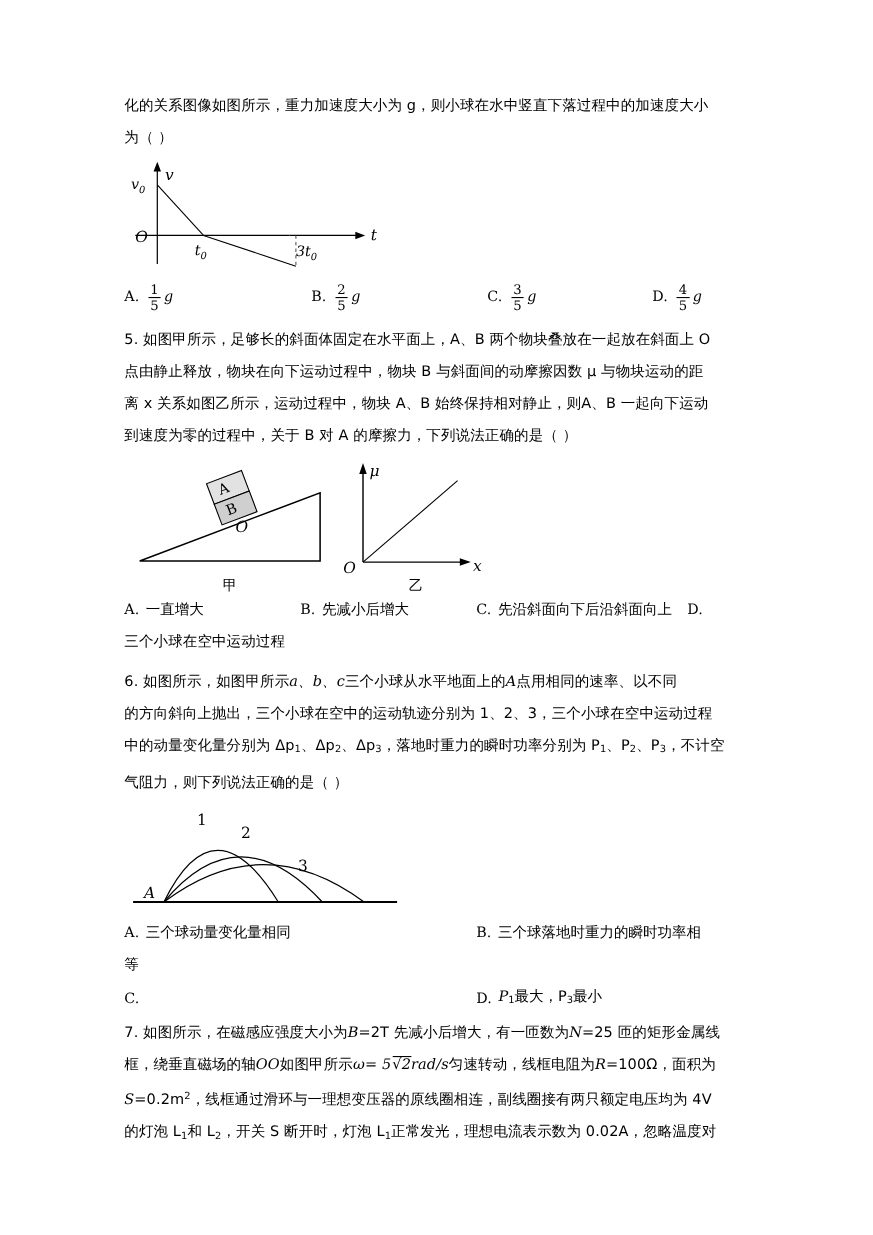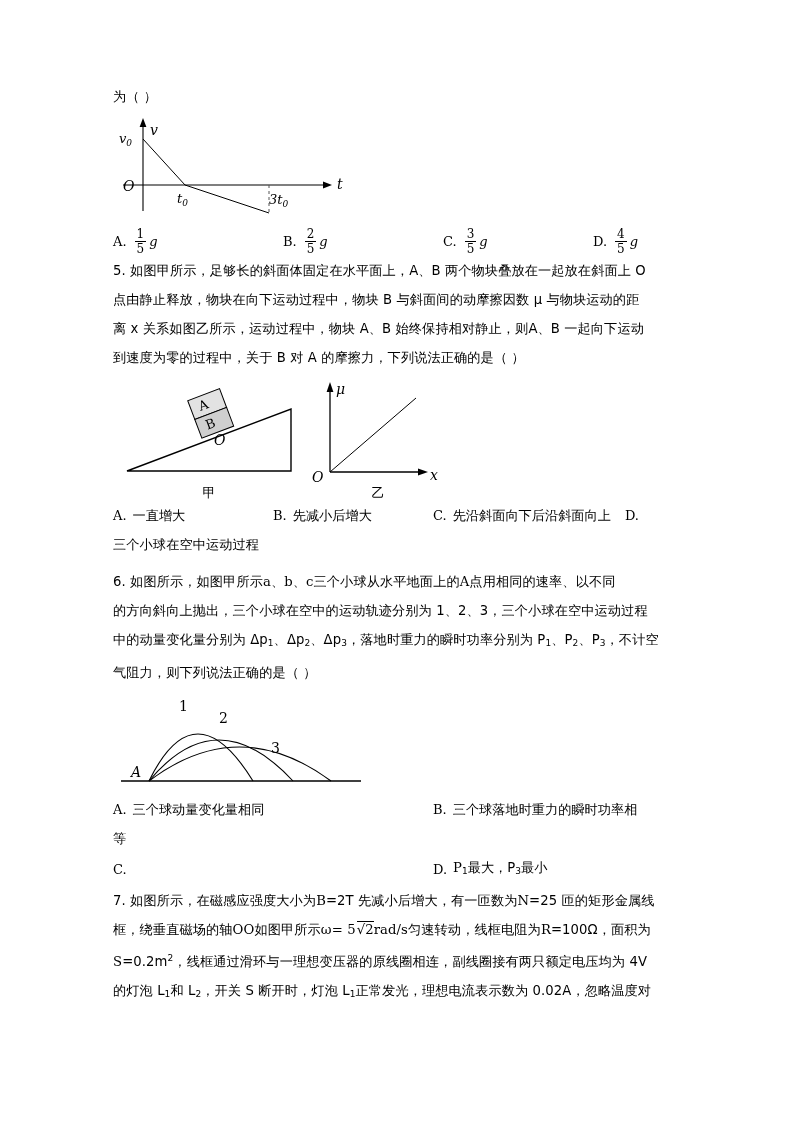--- a/index.html
+++ b/index.html
@@ -27,21 +27,21 @@
     top: 82px;
     width: 576px;
   }
   .para {
     font-size: 13.2px;
     line-height: 29px;
     text-align: justify;
     text-justify: inter-ideograph;
     letter-spacing: 0.1px;
   }
-  .mathit { font-family: "DejaVu Serif", "Liberation Serif", serif; margin-top: 32px; }
+  .mathit { font-style: italic; font-family: "DejaVu Serif", "Liberation Serif", serif; margin-top: 32px; }
   sub { font-size: 9px; vertical-align: -2px; }
   sup { font-size: 9px; vertical-align: 5px; }
 
   
   .opt-row {
     display: flex;
     font-size: 13.2px;
     line-height: 29px;
   }
   .opt {
@@ -81,20 +81,23 @@
   svg { display: block; }
   .fig-area { position: relative; }
 </style>
 </head>
 <body>
 
 <div class="page">
   <div class="content">
 
     <div class="para">
+      <span>化的关系图像如图所示，重力加速度大小为 g，则小球在水中竖直下落过程中的加速度大小</span>
+    </div>
+    <div class="para">
       <span>为（      ）</span>
     </div>
 
     <div class="figblock" style="height:108px;margin-top:2px;">
       <svg width="240" height="108" viewBox="0 0 240 108">
 
         <line x1="30" y1="98" x2="30" y2="12" stroke="#000" stroke-width="1.1"></line>
         <polygon points="30,5 26.6,14 33.4,14" fill="#000"></polygon>
 
         <line x1="10" y1="72" x2="150" y2="72" stroke="#000" stroke-width="1.1"></line>
@@ -143,21 +146,21 @@
       <div class="opt">
         <span class="opt-label">D.</span>
         <span class="frac">
           <span class="num">4</span>
           <span class="den">5</span>
         </span>
         <span class="gsym">g</span>
       </div>
     </div>
 
-    <div class="para" style="">
+    <div class="para" style="margin-top:10px;">
       <span>5.</span>
       <span>如图甲所示，足够长的斜面体固定在水平面上，A、B 两个物块叠放在一起放在斜面上 O</span>
     </div>
     <div class="para">
       <span>点由静止释放，物块在向下运动过程中，物块 B 与斜面间的动摩擦因数 μ 与物块运动的距</span>
     </div>
     <div class="para">
       <span>离 x 关系如图乙所示，运动过程中，物块 A、B 始终保持相对静止，则A、B 一起向下运动</span>
     </div>
     <div class="para">

